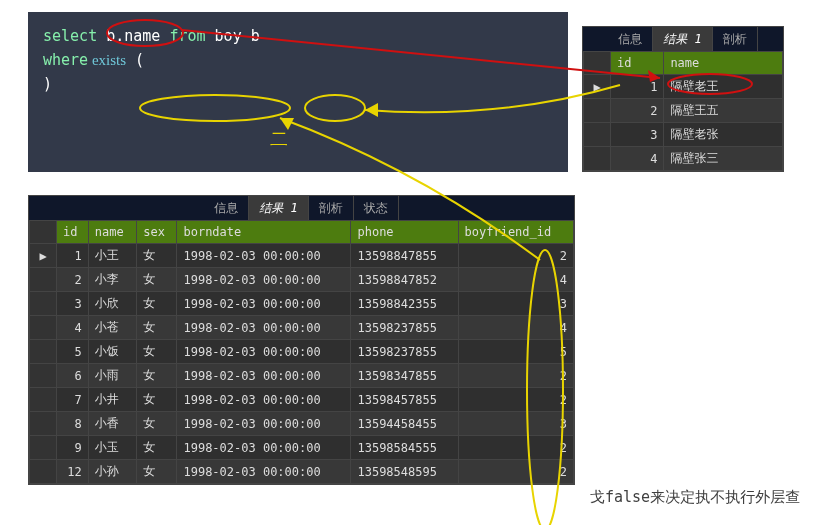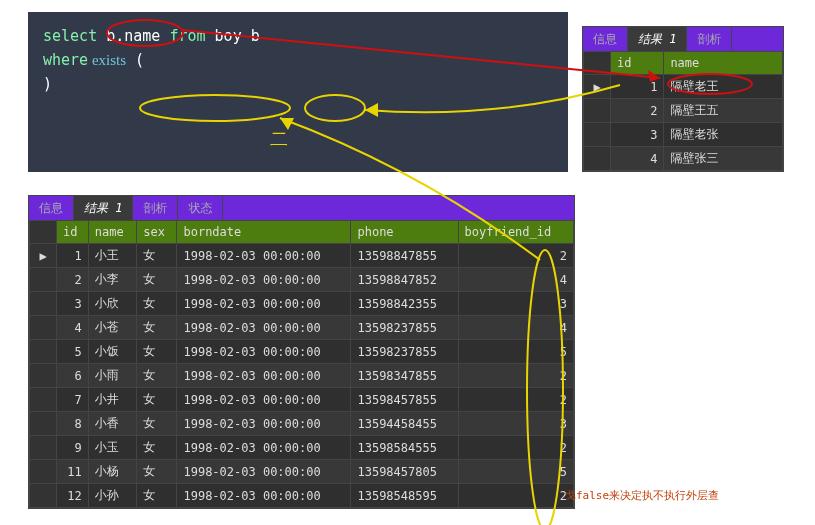--- a/index.html
+++ b/index.html
@@ -33,22 +33,23 @@
   position: absolute;
   left: 582px;
   top: 26px;
   width: 200px;
   background: #2a2a2a;
   color: #ccc;
   border: 1px solid #444;
 }
 .tabs {
   display: flex;
-  background: #6d28d9;
+  background: #0f172a;
   height: 24px;
+  justify-content: center;
 }
 .tab {
   padding: 4px 10px;
   font-size: 12px;
   color: #aaa;
   border-right: 1px solid #444;
 }
 .tab.active {
   background: #3a3a3a;
   color: #fff;
@@ -77,24 +78,24 @@
 .result2 {
   position: absolute;
   left: 28px;
   top: 195px;
   width: 545px;
   background: #2a2a2a;
   border: 1px solid #444;
 }
 .annotation-text {
   position: absolute;
-  left: 565px;
+  left: 590px;
   top: 488px;
-  font-size: 11px;
-  color: #c2410c;
+  font-size: 15px;
+  color: #404040;
 }
 svg.overlay {
   position: absolute;
   left: 0;
   top: 0;
   width: 815px;
   height: 525px;
   pointer-events: none;
 }
 </style>
@@ -242,29 +243,20 @@
           <td class="row-marker"></td>
           <td class="num">9</td>
           <td>小玉</td>
           <td>女</td>
           <td>1998-02-03 00:00:00</td>
           <td>13598584555</td>
           <td class="num">2</td>
         </tr>
     <tr>
           <td class="row-marker"></td>
-          <td class="num">11</td>
-          <td>小杨</td>
-          <td>女</td>
-          <td>1998-02-03 00:00:00</td>
-          <td>13598457805</td>
-          <td class="num">5</td>
-        </tr>
-    <tr>
-          <td class="row-marker"></td>
           <td class="num">12</td>
           <td>小孙</td>
           <td>女</td>
           <td>1998-02-03 00:00:00</td>
           <td>13598548595</td>
           <td class="num">2</td>
         </tr>
   </tbody>
     </table>
 </div>

